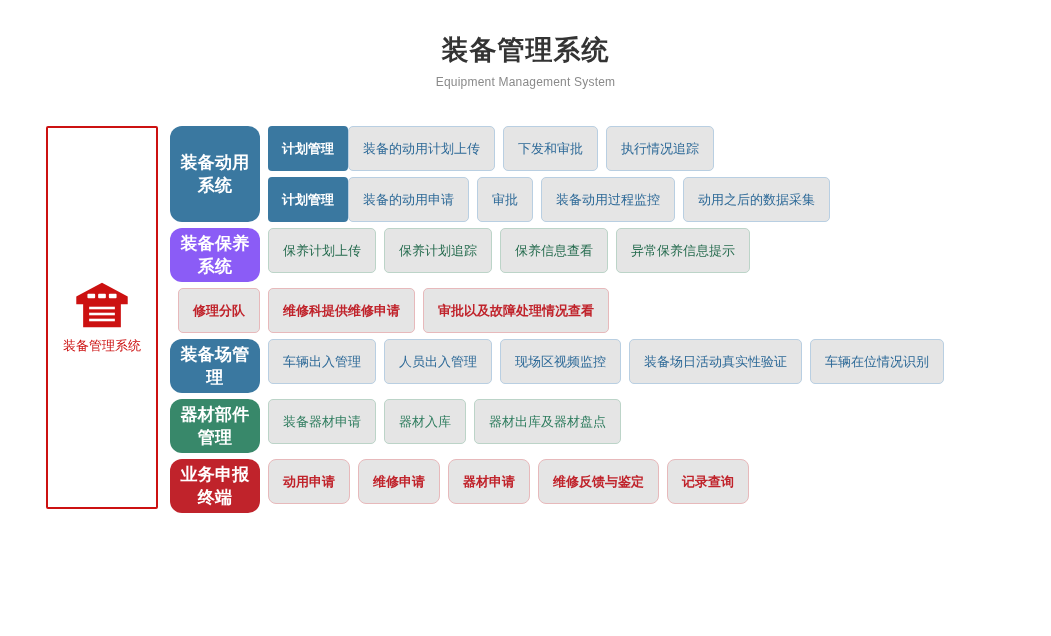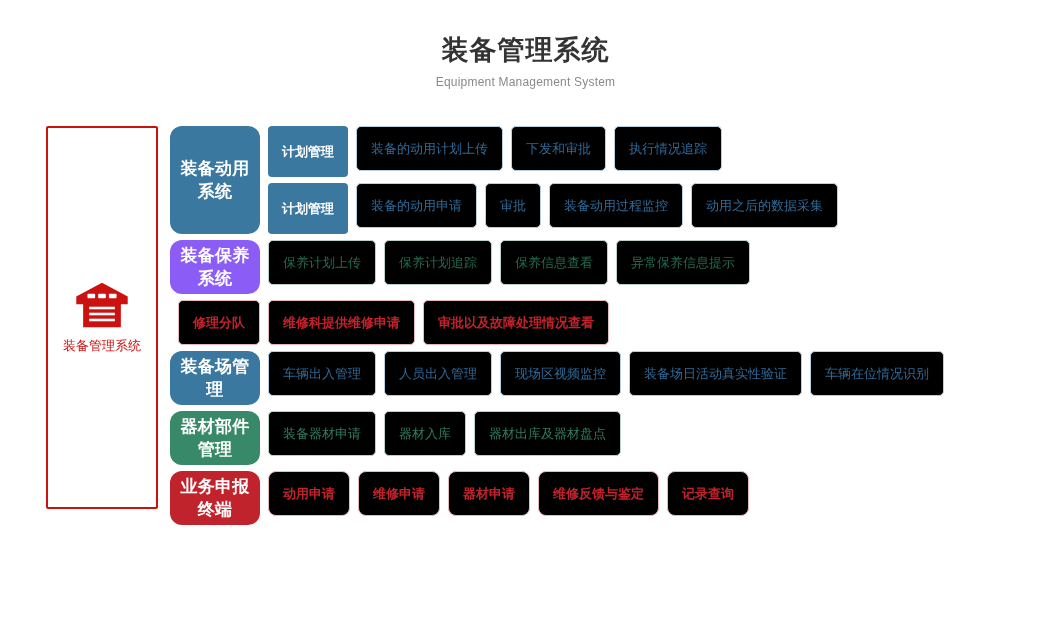--- a/index.html
+++ b/index.html
@@ -123,30 +123,29 @@
     border-radius: 4px;
     color: #ffffff;
     font-size: 13px;
     font-weight: bold;
     display: flex;
     align-items: center;
     justify-content: center;
     text-align: center;
     box-sizing: border-box;
     padding: 0 14px;
-    height: 51px;
-    margin-right: 8px;
+    height: 45px;
     white-space: nowrap;
   }
   .chip-solid.blue { background: #3a78a0; }
 
   
   .chip {
     border-radius: 5px;
-    background: #000000;
+    background: #e5e5e5;
     font-size: 13px;
     display: flex;
     align-items: center;
     justify-content: center;
     text-align: center;
     box-sizing: border-box;
     padding: 0 14px;
     height: 45px;
     margin-right: 8px;
     white-space: nowrap;

